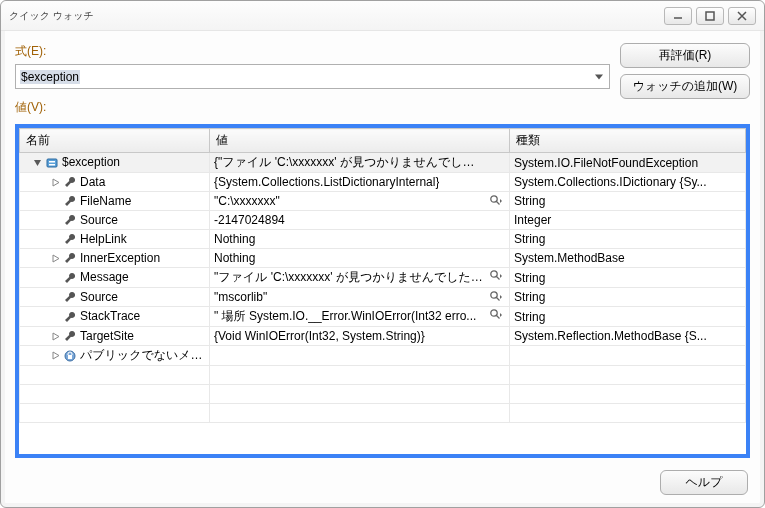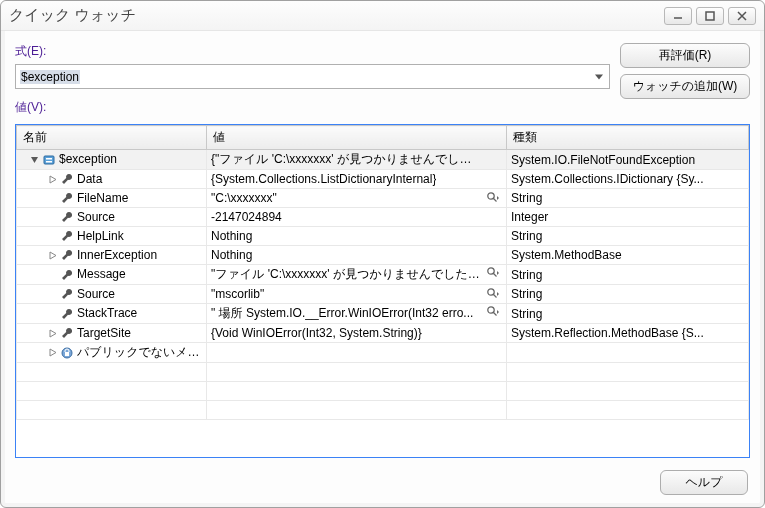--- a/index.html
+++ b/index.html
@@ -1,31 +1,31 @@
 <!DOCTYPE html>
 <html><head>
 <meta charset="utf-8">
 <style>
 * { box-sizing: border-box; margin: 0; padding: 0; font-family: "Meiryo UI","Segoe UI",sans-serif; font-size: 12px; }
 body { background: #fff; width: 765px; height: 508px; overflow: hidden; }
 .window { width: 765px; height: 508px; border: 1px solid #a0a0a0; border-radius: 6px; background: #fdfdfd; display: flex; flex-direction: column; box-shadow: inset 0 0 0 4px #f4f4f4; }
 .titlebar { height: 30px; display: flex; align-items: center; padding: 0 8px; background: linear-gradient(#fdfdfd,#f4f4f4); border-radius: 6px 6px 0 0; border-bottom: 1px solid #e6e6e6; }
-.titlebar .title { flex: 1; color: #444; font-size: 15px; }
+.titlebar .title { flex: 1; color: #444; font-size: 10px; }
 .titlebar .ctrl { width: 28px; height: 18px; border: 1px solid #b8b8b8; border-radius: 3px; margin-left: 4px; display: flex; align-items: center; justify-content: center; background: linear-gradient(#fefefe,#e8e8e8); color: #555; cursor: default; }
 .titlebar .ctrl svg { width: 10px; height: 10px; stroke: #555; stroke-width: 1.5; fill: none; }
 .body { flex: 1; padding: 12px 14px; display: flex; flex-direction: column; }
 .row1 { display: flex; align-items: flex-start; gap: 10px; }
 .left-col { flex: 1; }
 .right-col { width: 130px; display: flex; flex-direction: column; gap: 6px; }
 .btn { height: 25px; border: 1px solid #adadad; border-radius: 6px; background: linear-gradient(#fcfcfc,#e8e8e8); padding: 0 10px; display: flex; align-items: center; justify-content: center; cursor: default; }
-.lbl { color: #4c1d95; margin-bottom: 4px; display: inline-block; }
+.lbl { color: #a16207; margin-bottom: 4px; display: inline-block; }
 .expr-box { width: 100%; height: 25px; border: 1px solid #b0b0b0; background: #fff; display: flex; align-items: center; padding: 0 20px 0 4px; position: relative; margin-bottom: 10px; }
 .expr-box .sel { background: #d6dde8; padding: 0 1px; }
 .expr-box .caret { position: absolute; right: 6px; top: 50%; transform: translateY(-50%); border-left: 4px solid transparent; border-right: 4px solid transparent; border-top: 5px solid #555; }
-.grid-wrap { flex: 1; border: 1px solid #3b82f6; background: #fff; margin-top: 4px; margin-bottom: 12px; overflow: hidden; }
+.grid-wrap { flex: 1; border: 4px solid #3b82f6; background: #fff; margin-top: 4px; margin-bottom: 12px; overflow: hidden; }
 .grid { width: 100%; border-collapse: collapse; table-layout: fixed; }
 .grid th { background: linear-gradient(#fbfbfb,#ececec); border: 1px solid #c8c8c8; text-align: left; padding: 3px 6px; font-weight: normal; height: 22px; }
 .grid td { border: 1px solid #e8e8e8; padding: 1px 4px; height: 19px; white-space: nowrap; overflow: hidden; text-overflow: ellipsis; vertical-align: middle; }
 .grid tr.sel td { background: #f2f2f2; }
 .indent { display: inline-block; }
 .tw { display:inline-flex; width:11px; height:11px; align-items:center; justify-content:center; vertical-align:middle; margin-right:2px; }
 .tw svg { width:9px; height:9px; }
 .ico { display:inline-flex; width:14px; height:14px; vertical-align:middle; margin-right:3px; align-items:center; justify-content:center; }
 .mag { display:inline-flex; width:18px; float:right; align-items:center; justify-content:center; }
 .mag svg { width:14px; height:12px; }

